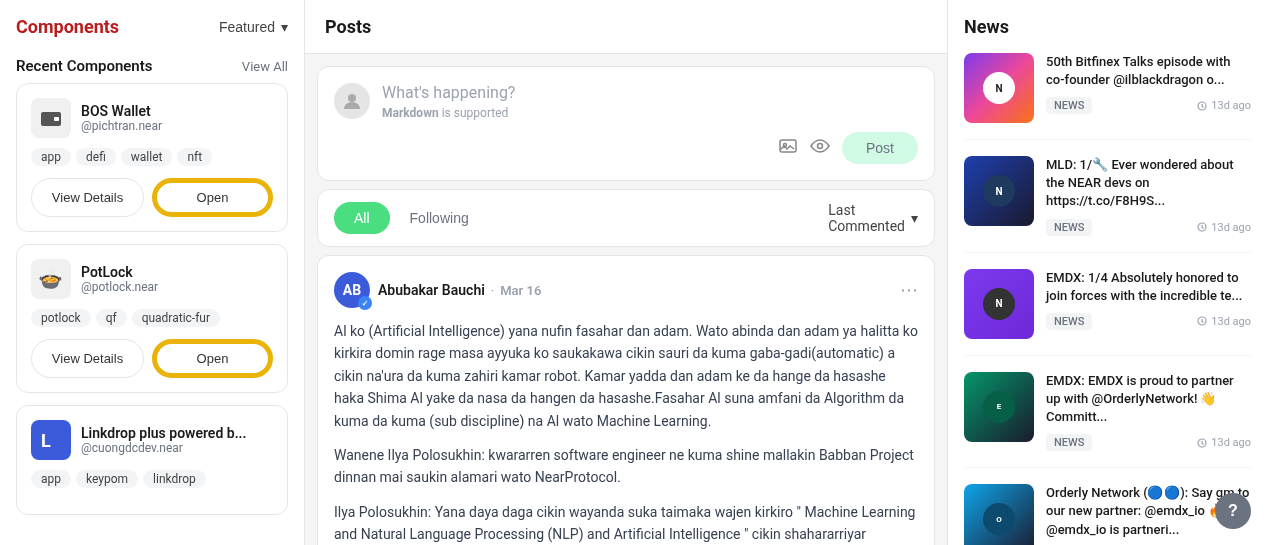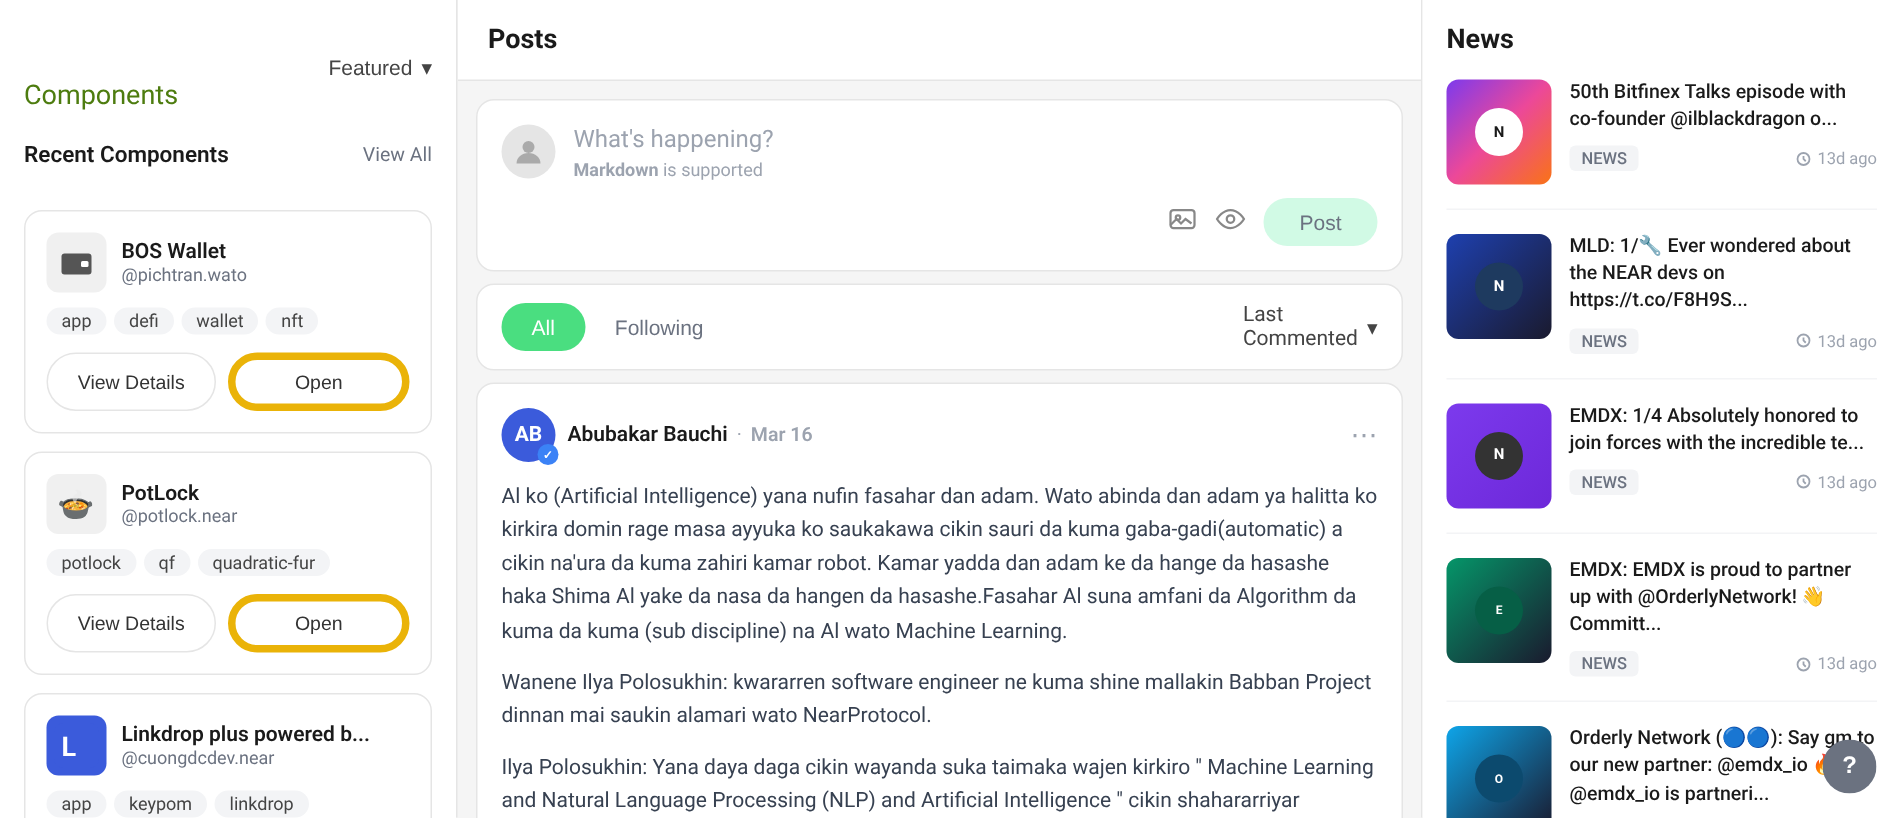--- a/index.html
+++ b/index.html
@@ -1,23 +1,23 @@
 <!DOCTYPE html>
 <html><head>
   <meta charset="utf-8">
   <style>
     * { box-sizing: border-box; margin: 0; padding: 0; }
     body { font-family: -apple-system, BlinkMacSystemFont, 'Segoe UI', Roboto, sans-serif; background: #f5f5f5; display: flex; height: 545px; overflow: hidden; font-size: 14px; }
 
     
     .sidebar { width: 305px; background: #fff; border-right: 1px solid #e5e5e5; overflow-y: auto; flex-shrink: 0; padding: 16px; }
     .sidebar-header { display: flex; align-items: center; justify-content: space-between; margin-bottom: 20px; }
-    .sidebar-title { font-size: 18px; font-weight: 400; color: #4d7c0f; margin-top: 37px; }
+    .sidebar-title { font-size: 18px; font-weight: 700; color: #b91c1c; }
     .featured-dropdown { display: flex; align-items: center; gap: 6px; cursor: pointer; font-size: 14px; color: #444; background: none; border: none; }
-    .recent-header { display: flex; align-items: center; justify-content: space-between; margin-bottom: 28px; }
+    .recent-header { display: flex; align-items: center; justify-content: space-between; margin-bottom: 8px; }
     .recent-title { font-size: 15px; font-weight: 600; color: #1a1a1a; }
     .view-all { font-size: 13px; color: #6b7280; cursor: pointer; text-decoration: none; }
     .component-card { border: 1px solid #e5e5e5; border-radius: 12px; padding: 14px; margin-bottom: 12px; background: #fff; }
     .component-card-header { display: flex; align-items: center; gap: 10px; margin-bottom: 10px; }
     .component-icon { width: 40px; height: 40px; border-radius: 8px; background: #f0f0f0; flex-shrink: 0; display: flex; align-items: center; justify-content: center; font-size: 20px; overflow: hidden; }
     .component-info { flex: 1; }
     .component-name { font-weight: 600; font-size: 14px; color: #1a1a1a; }
     .component-handle { font-size: 12px; color: #6b7280; }
     .tags { display: flex; flex-wrap: wrap; gap: 5px; margin-bottom: 12px; }
     .tag { background: #f3f4f6; border-radius: 20px; padding: 2px 10px; font-size: 12px; color: #444; }
@@ -103,21 +103,21 @@
     <div class="component-card-header">
       <div class="component-icon">
         <svg width="30" height="30" viewBox="0 0 30 30" fill="none">
           <rect width="30" height="30" rx="6" fill="#f0f0f0"></rect>
           <rect x="5" y="9" width="20" height="14" rx="2" fill="#555"></rect>
           <rect x="18" y="14" width="5" height="4" rx="1" fill="#fff"></rect>
         </svg>
       </div>
       <div class="component-info">
         <div class="component-name">BOS Wallet</div>
-        <div class="component-handle">@pichtran.wato</div>
+        <div class="component-handle">@pichtran.near</div>
       </div>
     </div>
     <div class="tags">
       <span class="tag">app</span>
       <span class="tag">defi</span>
       <span class="tag">wallet</span>
       <span class="tag">nft</span>
     </div>
     <div class="card-actions">
       <button class="btn-outline">View Details</button>

